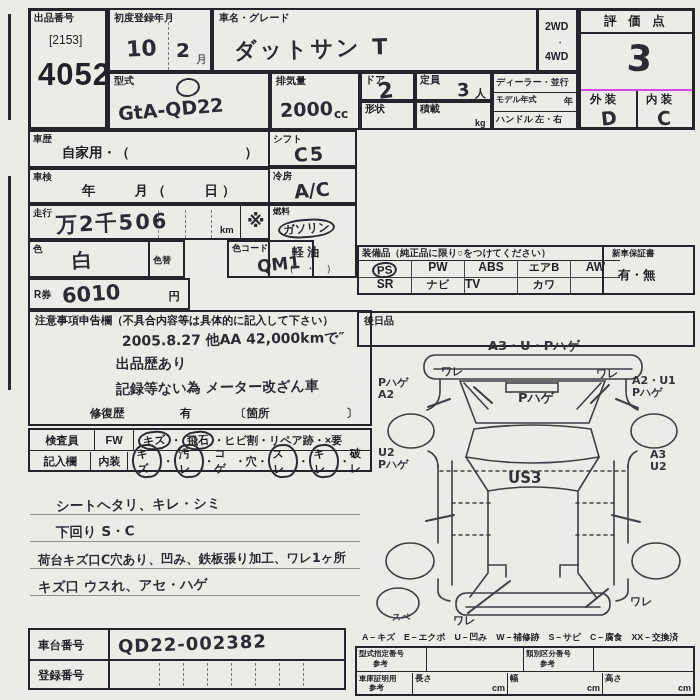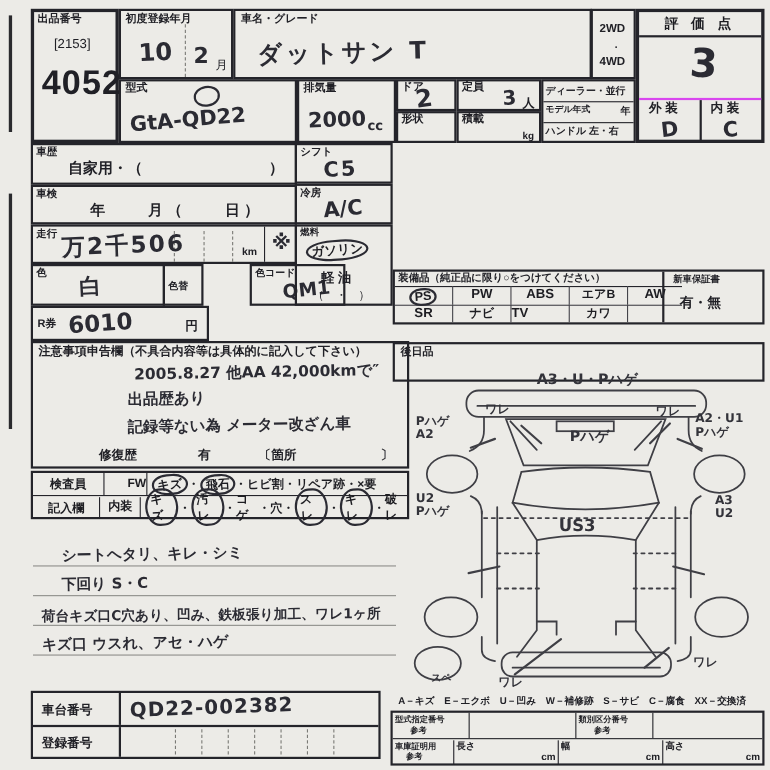--- a/index.html
+++ b/index.html
@@ -211,21 +211,21 @@
     <span class="hw" style="left:86px;top:68px;font-size:14px;transform:rotate(-1deg);">記録等ない為 メーター改ざん車</span>
     <span class="txt" style="left:60px;top:94px;font-size:11.5px;font-weight:700;">修復歴</span>
     <span class="txt" style="left:150px;top:94px;font-size:11.5px;font-weight:700;">有</span>
     <span class="txt" style="left:205px;top:94px;font-size:11.5px;font-weight:700;">〔箇所</span>
     <span class="txt" style="left:316px;top:94px;font-size:11.5px;font-weight:700;">〕</span>
   </div>
 
   <div class="cell" style="left:28px;top:428px;width:344px;height:44px;">
     <div class="a" style="left:0;top:0;width:340px;height:20px;border-bottom:1.5px solid #24242a;display:flex;align-items:center;">
       <span style="width:64px;text-align:center;font-size:11px;font-weight:700;">検査員</span>
-      <span style="width:38px;text-align:right;font-size:11px;font-weight:700;border-left:1.5px solid #24242a;border-right:1.5px solid #24242a;align-self:stretch;line-height:20px;">FW</span>
+      <span style="width:38px;text-align:center;font-size:11px;font-weight:700;border-left:1.5px solid #24242a;border-right:1.5px solid #24242a;align-self:stretch;line-height:20px;">FW</span>
       <span class="a" style="position:static;display:flex;align-items:center;padding-left:4px;font-size:11px;font-weight:700;">
         <span class="circ">キズ</span>
         <span>・</span>
         <span class="circ">飛石</span>
         <span>・</span>
         <span>ヒビ割</span>
         <span>・</span>
         <span>リペア跡</span>
         <span>・</span>
         <span>×要</span>

